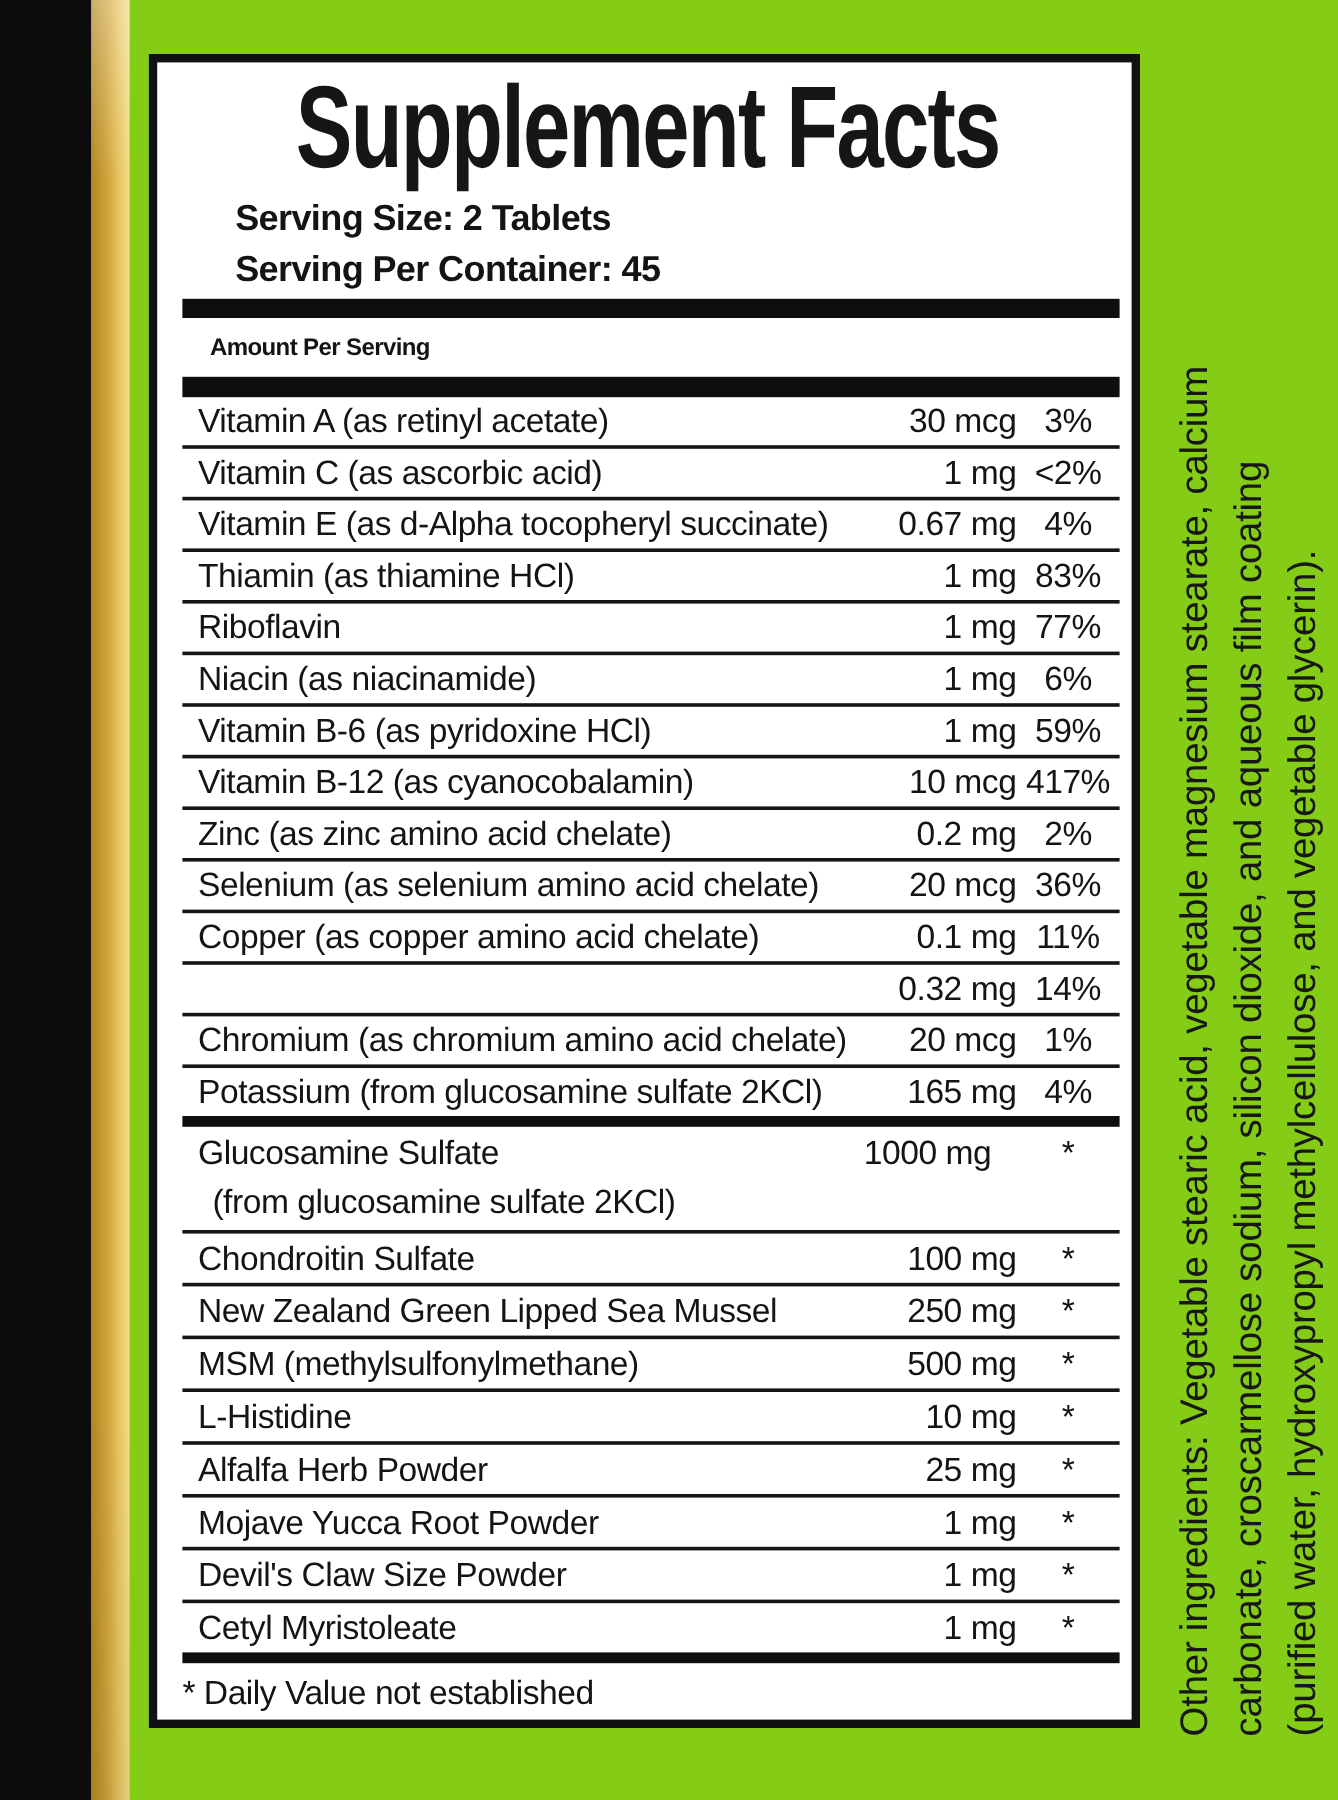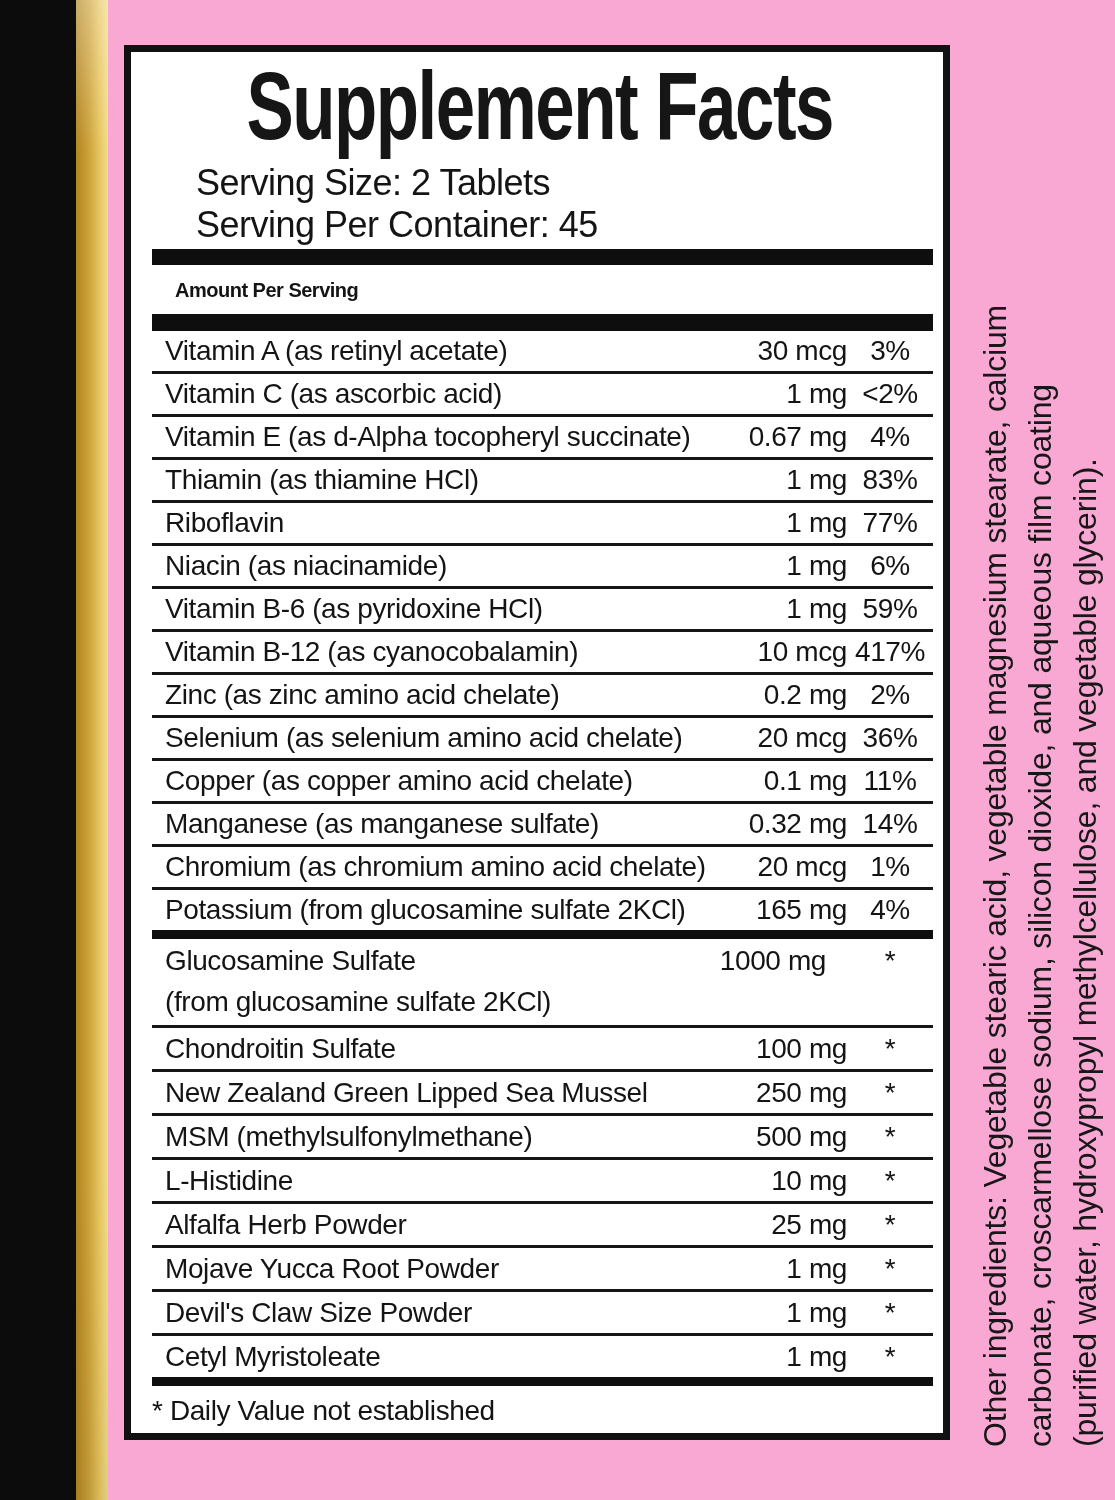--- a/index.html
+++ b/index.html
@@ -1,17 +1,17 @@
 <!DOCTYPE html>
 <html><head>
 <meta charset="utf-8">
 <style>
   html,body { margin:0; padding:0; background:#ffffff; }
   .canvas {
-    position:relative; width:1115px; height:1500px; background:#f9a8d4;
+    position:relative; width:1115px; height:1500px; background:#84cc16;
     font-family:"Liberation Sans", sans-serif; color:#141414; overflow:hidden;
   }
 
   
   .band-black { position:absolute; left:0; top:0; width:76px; height:1500px; background:#0c0c0c; }
   .band-gold  {
     position:absolute; left:76px; top:0; width:32px; height:1500px;
     background:
       linear-gradient(180deg, rgba(255,255,255,0.32) 0%, rgba(255,255,255,0) 10%, rgba(0,0,0,0) 78%, rgba(0,0,0,0.06) 100%),
       linear-gradient(90deg, #b08620 0%, #cda23a 40%, #e6c45f 72%, #f2dd8a 100%);
@@ -24,41 +24,41 @@
   }
   .content { padding:0 10px 0 21px; }
 
   .title-wrap { text-align:center; margin:8px 0 0 -14px; height:96px; }
   .title-text {
     display:inline-block; font-weight:bold; font-size:97px; line-height:0.95;
     letter-spacing:-2px; white-space:nowrap; transform:scaleX(0.73);
     transform-origin:center top; color:#161616;
   }
 
-  .serving-block { margin:6px 0 0 44px; font-weight:normal; font-size:36px; line-height:42px; letter-spacing:-0.5px; }
+  .serving-block { margin:6px 0 0 44px; font-weight:bold; font-size:30px; line-height:42px; letter-spacing:-0.5px; }
 
   .bar-header  { height:16px; background:#0e0e0e; margin-top:3px; }
   .bar-header2 { height:17px; background:#0e0e0e; }
   .bar-section { height:9px;  background:#0e0e0e; }
 
   .aps { font-size:20px; font-weight:bold; letter-spacing:-0.5px; margin:9px 0 8px 23px; line-height:32px; }
 
   .row {
     display:flex; align-items:center; height:40px; padding-left:13px;
     border-bottom:3px solid #161616; font-size:28px; letter-spacing:-0.4px; white-space:nowrap;
   }
   .row.no-border { border-bottom:none; }
   .blend .row { height:41px; }
   .ing { flex:0 1 auto; overflow:visible; }
   .amt { margin-left:auto; }
   .dv  { flex:none; width:86px; text-align:center; }
 
   .row-2line { border-bottom:3px solid #161616; padding-left:13px; font-size:28px; letter-spacing:-0.4px; white-space:nowrap; }
   .row-2line .line1 { display:flex; align-items:center; height:44px;gap:21px; }
-  .row-2line .line2 { height:42px; line-height:38px; }
+  .row-2line .line2 { height:42px; line-height:38px;margin-left:12px; }
 
   .footnote { margin-top:9px; font-size:28px; letter-spacing:-0.4px; }
 
   
   .other-ingredients {
     position:absolute; left:973px; top:1447px; width:1442px;
     transform:rotate(-90deg); transform-origin:0 0;
     font-size:32px; line-height:45px; letter-spacing:-0.2px; color:#171717; white-space:nowrap;
   }
 </style>
@@ -136,21 +136,20 @@
           <span class="ing">Selenium (as selenium amino acid chelate)</span>
           <span class="amt">20 mcg</span>
           <span class="dv">36%</span>
         </div>
         <div class="row">
           <span class="ing">Copper (as copper amino acid chelate)</span>
           <span class="amt">0.1 mg</span>
           <span class="dv">11%</span>
         </div>
         <div class="row">
-          <span class="ing">Manganese (as manganese sulfate)</span>
           <span class="amt">0.32 mg</span>
           <span class="dv">14%</span>
         </div>
         <div class="row">
           <span class="ing">Chromium (as chromium amino acid chelate)</span>
           <span class="amt">20 mcg</span>
           <span class="dv">1%</span>
         </div>
         <div class="row no-border">
           <span class="ing">Potassium (from glucosamine sulfate 2KCl)</span>

